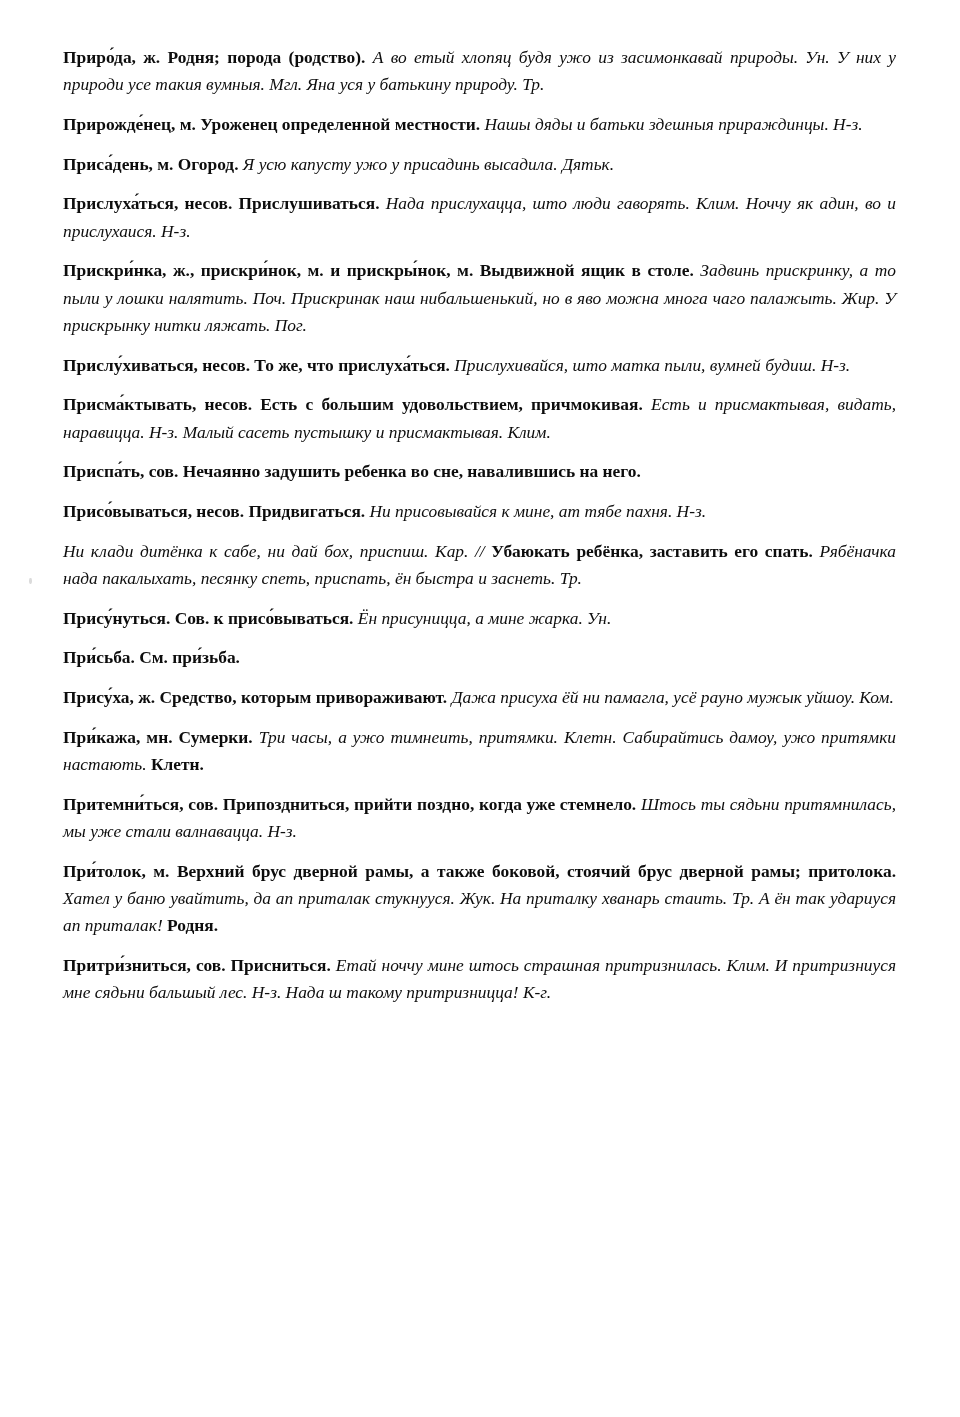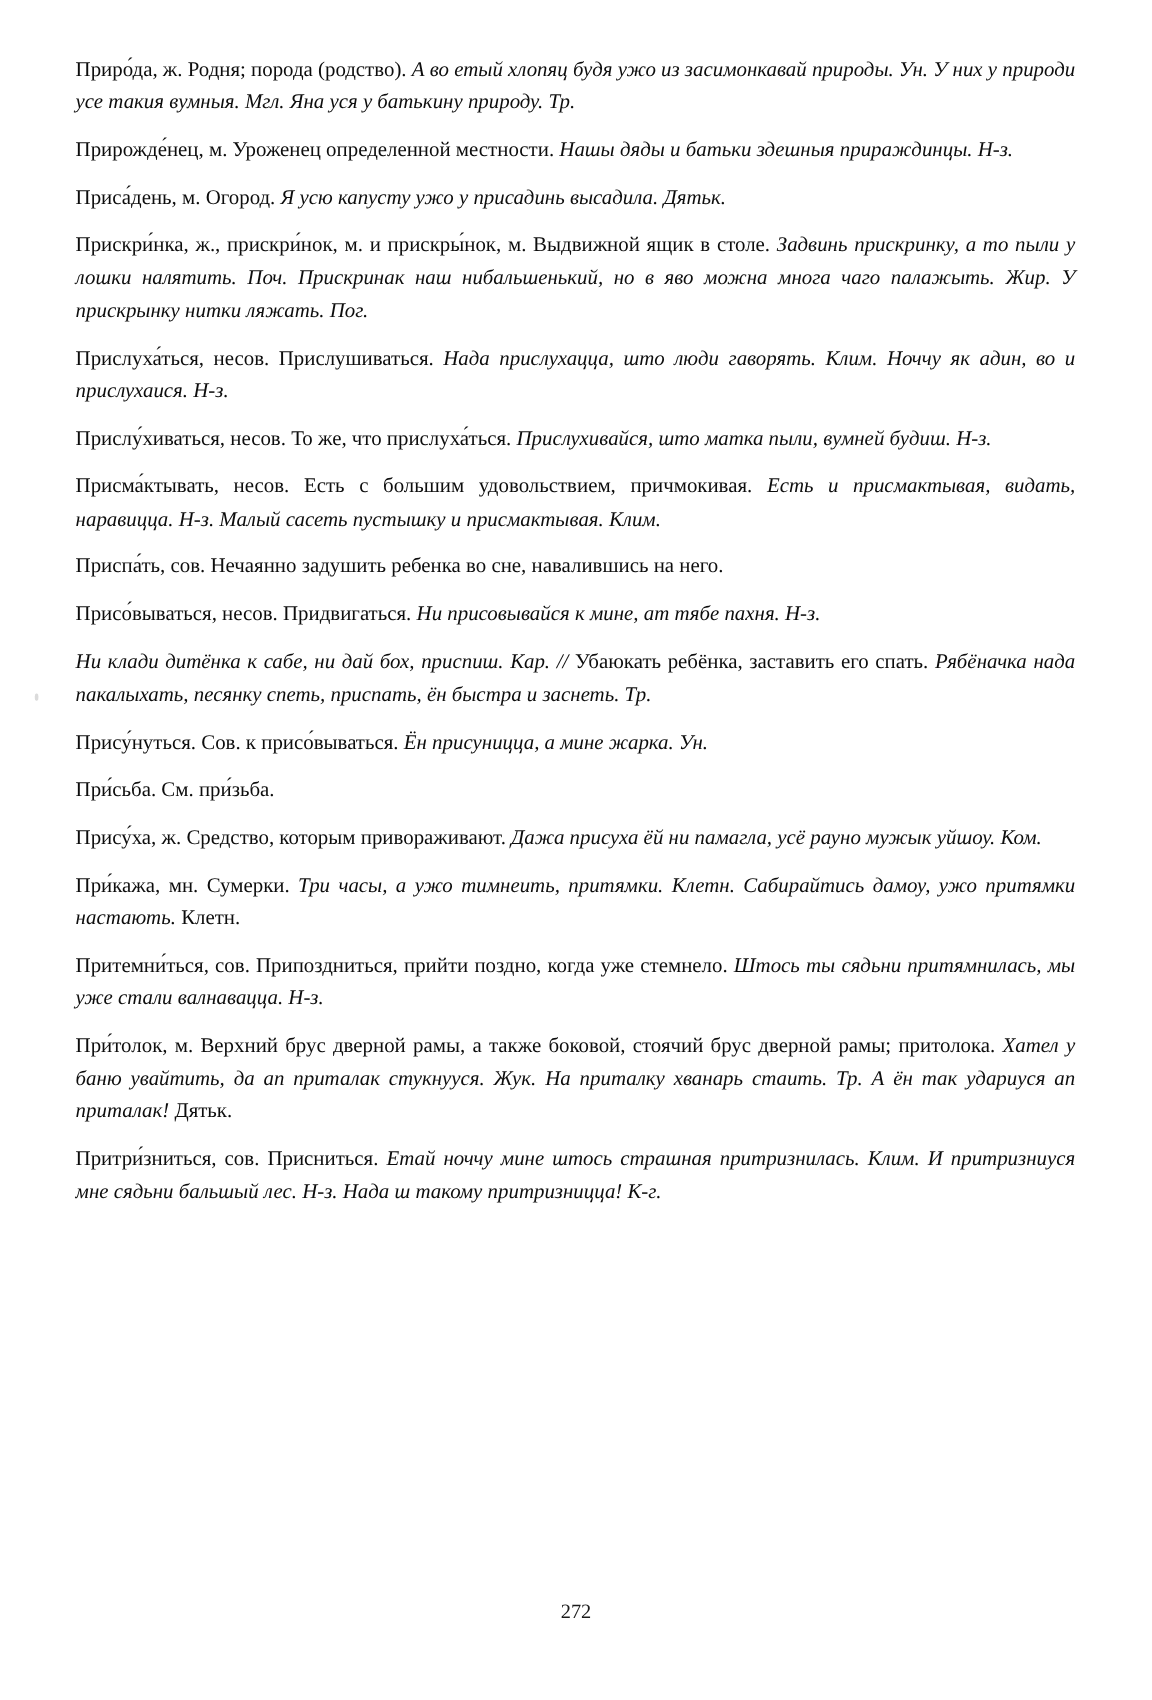--- a/index.html
+++ b/index.html
@@ -28,21 +28,21 @@
     text-align: justify;
     text-justify: inter-word;
     color: #0d0d0d;
     margin: 0 0 12.5px 0;
     -webkit-font-smoothing: antialiased;
   }
   .entry:last-of-type {
     margin-bottom: 0;
   }
   .hw {
-    font-weight: normal;
+    font-weight: bold;
     font-style: normal;
   }
   .ex {
     font-style: italic;
     font-weight: normal;
   }
   .page-number {
     position: absolute;
     left: 0;
     right: 0;
@@ -67,31 +67,30 @@
 <body>
 
 <div class="page">
 
   <div class="margin-speck"></div>
 
   <div class="text-column">
     <p class="entry"><span class="hw">Приро́да, ж. Родня; порода (родство).</span><span class="ex"> А во етый хлопяц будя ужо из засимонкавай природы. Ун. У них у природи усе такия вумныя. Мгл. Яна уся у батькину природу. Тр.</span></p>
     <p class="entry"><span class="hw">Прирожде́нец, м. Уроженец определенной местности.</span><span class="ex"> Нашы дяды и батьки здешныя прираждинцы. Н-з.</span></p>
     <p class="entry"><span class="hw">Приса́день, м. Огород.</span><span class="ex"> Я усю капусту ужо у присадинь высадила. Дятьк.</span></p>
+    <p class="entry"><span class="hw">Прислуха́ться, несов. Прислушиваться.</span><span class="ex"> Нада прислухацца, што люди гаворять. Клим. Ноччу як адин, во и прислухаися. Н-з.</span></p>
     <p class="entry"><span class="hw">Прискри́нка, ж., прискри́нок, м. и прискры́нок, м. Выдвижной ящик в столе.</span><span class="ex">  Задвинь прискринку, а то пыли у лошки налятить. Поч. Прискринак наш нибальшенький, но в яво можна многа чаго палажыть. Жир. У прискрынку нитки ляжать. Пог.</span></p>
-    <p class="entry"><span class="hw">Прислуха́ться, несов. Прислушиваться.</span><span class="ex"> Нада прислухацца, што люди гаворять. Клим. Ноччу як адин, во и прислухаися. Н-з.</span></p>
     <p class="entry"><span class="hw">Прислу́хиваться, несов. То же, что прислуха́ться.</span><span class="ex"> Прислухивайся, што матка пыли, вумней будиш. Н-з.</span></p>
     <p class="entry"><span class="hw">Присма́ктывать, несов. Есть с большим удовольствием, причмокивая.</span><span class="ex"> Есть и присмактывая, видать, наравицца. Н-з. Малый сасеть пустышку и присмактывая. Клим.</span></p>
     <p class="entry"><span class="hw">Приспа́ть, сов. Нечаянно задушить ребенка во сне, навалившись на него.</span></p>
     <p class="entry"><span class="hw">Присо́вываться, несов. Придвигаться.</span><span class="ex"> Ни присовывайся к мине, ат тябе пахня. Н-з.</span></p>
     <p class="entry"><span class="ex">Ни клади  дитёнка к сабе, ни дай бох, приспиш. Кар. // </span><span class="hw">Убаюкать ребёнка, заставить его спать.</span><span class="ex"> Рябёначка нада пакалыхать, песянку спеть, приспать, ён быстра и  заснеть. Тр.</span></p>
     <p class="entry"><span class="hw">Прису́нуться. Сов. к присо́вываться.</span><span class="ex"> Ён присуницца, а мине жарка. Ун.</span></p>
     <p class="entry"><span class="hw">При́сьба. См. при́зьба.</span></p>
     <p class="entry"><span class="hw">Прису́ха, ж. Средство, которым привораживают.</span><span class="ex"> Дажа присуха ёй ни памагла, усё рауно мужык уйшоу. Ком.</span></p>
     <p class="entry"><span class="hw">При́кажа, мн. Сумерки.</span><span class="ex"> Три часы, а ужо тимнеить, притямки. Клетн. Сабирайтись дамоу, ужо притямки настають. </span><span class="hw">Клетн.</span></p>
     <p class="entry"><span class="hw">Притемни́ться, сов. Припоздниться, прийти поздно, когда уже стемнело.</span><span class="ex"> Штось ты сядьни притямнилась, мы уже стали валнавацца. Н-з.</span></p>
-    <p class="entry"><span class="hw">При́толок, м. Верхний брус дверной рамы, а также боковой, стоячий брус дверной рамы; притолока.</span><span class="ex"> Хател у баню увайтить, да ап приталак стукнууся. Жук. На приталку хванарь стаить. Тр. А ён так удариуся ап приталак! </span><span class="hw">Дятьк.</span></p>
+    <p class="entry"><span class="hw">При́толок, м. Верхний брус дверной рамы, а также боковой, стоячий брус дверной рамы; притолока.</span><span class="ex"> Хател у баню увайтить, да ап приталак стукнууся. Жук. На приталку хванарь стаить. Тр. А ён так удариуся ап приталак! </span><span class="hw">Родня.</span></p>
     <p class="entry"><span class="hw">Притри́зниться, сов. Присниться.</span><span class="ex"> Етай ноччу мине штось страшная притризнилась. Клим. И притризниуся мне сядьни бальшый лес. Н-з. Нада ш такому притризницца! К-г.</span></p>
   </div>
 
-  <div class="page-number">272</div>
 
 </div>
 
 </body></html>

